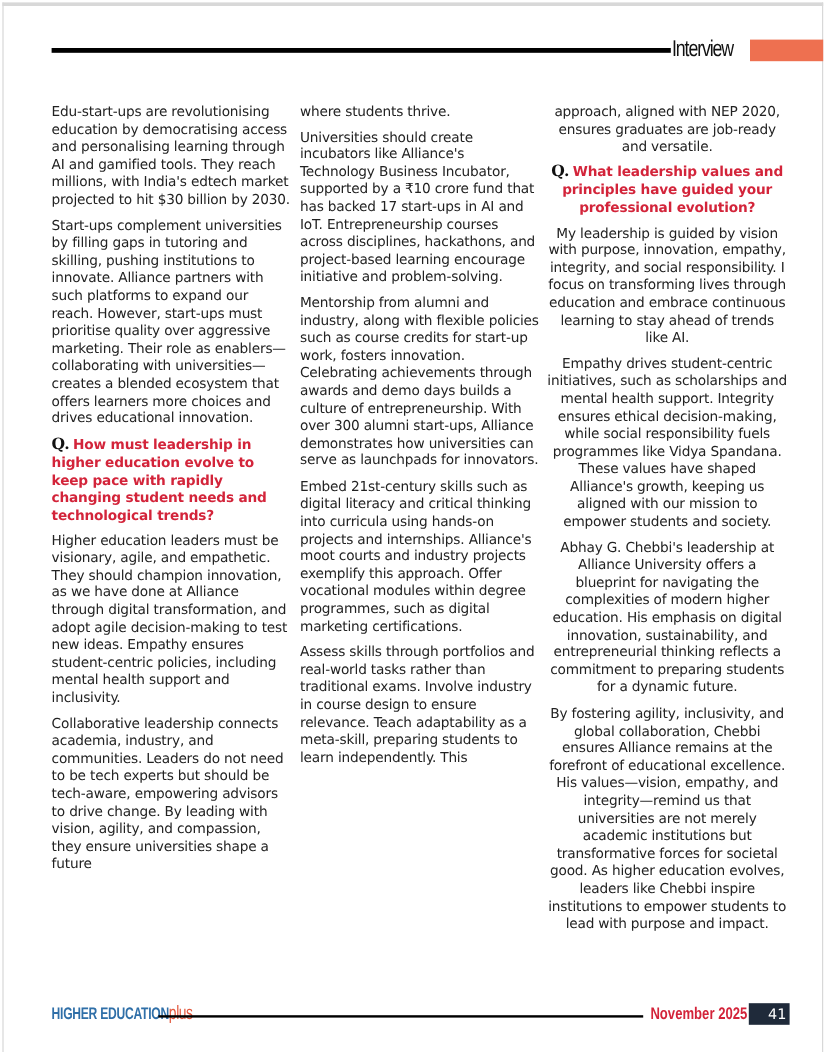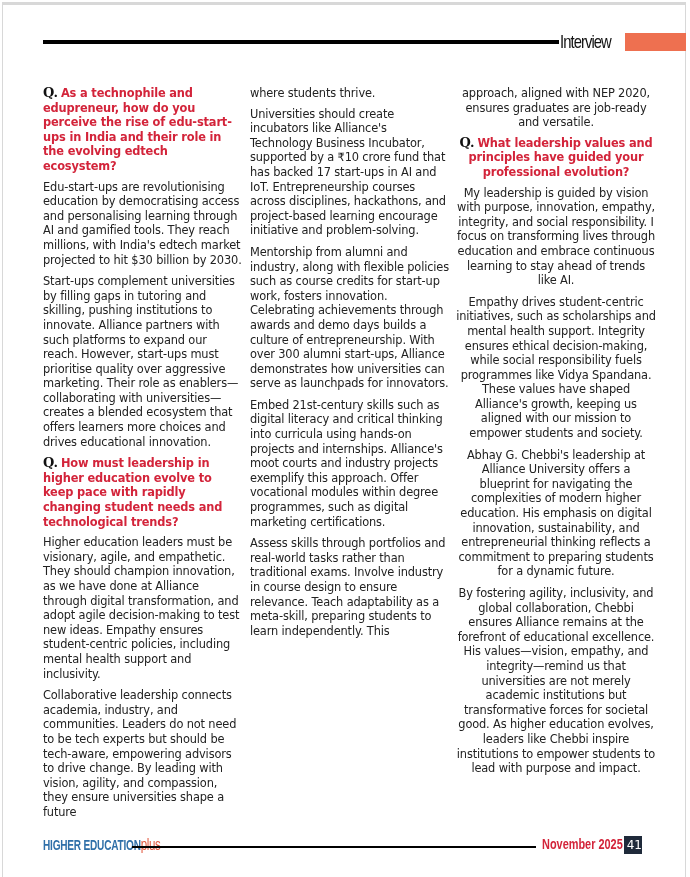--- a/index.html
+++ b/index.html
@@ -15,33 +15,32 @@
   .col3 { left: 456px; text-align: center; }
   .q { margin: 0 0 6px 0; font-weight: bold; color: #d3243a; font-size: 11.4px; line-height: 14.6px; }
   .q .qmark { color: #111; font-family: "DejaVu Serif", serif; font-weight: bold; font-size: 13px; margin-right: 3px; }
   .p { margin: 0 0 7px 0; }
   .p.tight { margin-bottom: 6px; }
 
   .footer-logo { position: absolute; left: 43px; top: 836px; font-family: "Liberation Sans", sans-serif; font-weight: bold; font-size: 14px; color: #2f6fa8; transform: scaleX(0.72); transform-origin: left center; letter-spacing: -0.3px; white-space: nowrap; }
   .footer-logo .plus { color: #e2583e; font-weight: normal; font-size: 16px; letter-spacing: -0.5px; }
   .footer-rule { position: absolute; left: 132px; top: 846px; width: 404px; height: 2px; background: #000; }
   .footer-date { position: absolute; left: 542px; top: 836px; font-family: "Liberation Sans", sans-serif; font-weight: bold; font-size: 14px; color: #d3243a; transform: scaleX(0.78); transform-origin: left center; white-space: nowrap; }
-  .page-num { position: absolute; left: 624px; top: 836px; width: 18px; height: 18px; background: #1f2a3a; color: #fff; font-family: "DejaVu Sans", sans-serif; font-size: 12px; line-height: 18px; text-align: right; }
+  .page-num { position: absolute; left: 624px; top: 836px; width: 18px; height: 18px; background: #1f2a3a; color: #fff; font-family: "DejaVu Sans", sans-serif; font-size: 12px; line-height: 18px; text-align: left; padding-left: 16px; }
 </style>
 </head>
 <body>
 
 <div class="frame"></div>
 
 <div class="header-rule"></div>
 <div class="section-label">Interview</div>
 <div class="section-tab"></div>
 
 <div class="col col1">
-  <p class="q"><span class="qmark">Q.</span><span>As a technophile and edupreneur, how do you perceive the rise of edu-start-ups in India and their role in the evolving edtech ecosystem?</span></p>
   <p class="p">Edu-start-ups are revolutionising education by democratising access and personalising learning through AI and gamified tools. They reach millions, with India's edtech market projected to hit $30 billion by 2030.</p>
   <p class="p">Start-ups complement universities by filling gaps in tutoring and skilling, pushing institutions to innovate. Alliance partners with such platforms to expand our reach. However, start-ups must prioritise quality over aggressive marketing. Their role as enablers—collaborating with universities—creates a blended ecosystem that offers learners more choices and drives educational innovation.</p>
   <p class="q"><span class="qmark">Q.</span><span>How must leadership in higher education evolve to keep pace with rapidly changing student needs and technological trends?</span></p>
   <p class="p">Higher education leaders must be visionary, agile, and empathetic. They should champion innovation, as we have done at Alliance through digital transformation, and adopt agile decision-making to test new ideas. Empathy ensures student-centric policies, including mental health support and inclusivity.</p>
   <p class="p">Collaborative leadership connects academia, industry, and communities. Leaders do not need to be tech experts but should be tech-aware, empowering advisors to drive change. By leading with vision, agility, and compassion, they ensure universities shape a future</p>
 </div>
 
 <div class="col col2">
   <p class="p tight">where students thrive.</p>
   <p class="p">Universities should create incubators like Alliance's Technology Business Incubator, supported by a ₹10 crore fund that has backed 17 start-ups in AI and IoT. Entrepreneurship courses across disciplines, hackathons, and project-based learning encourage initiative and problem-solving.</p>

